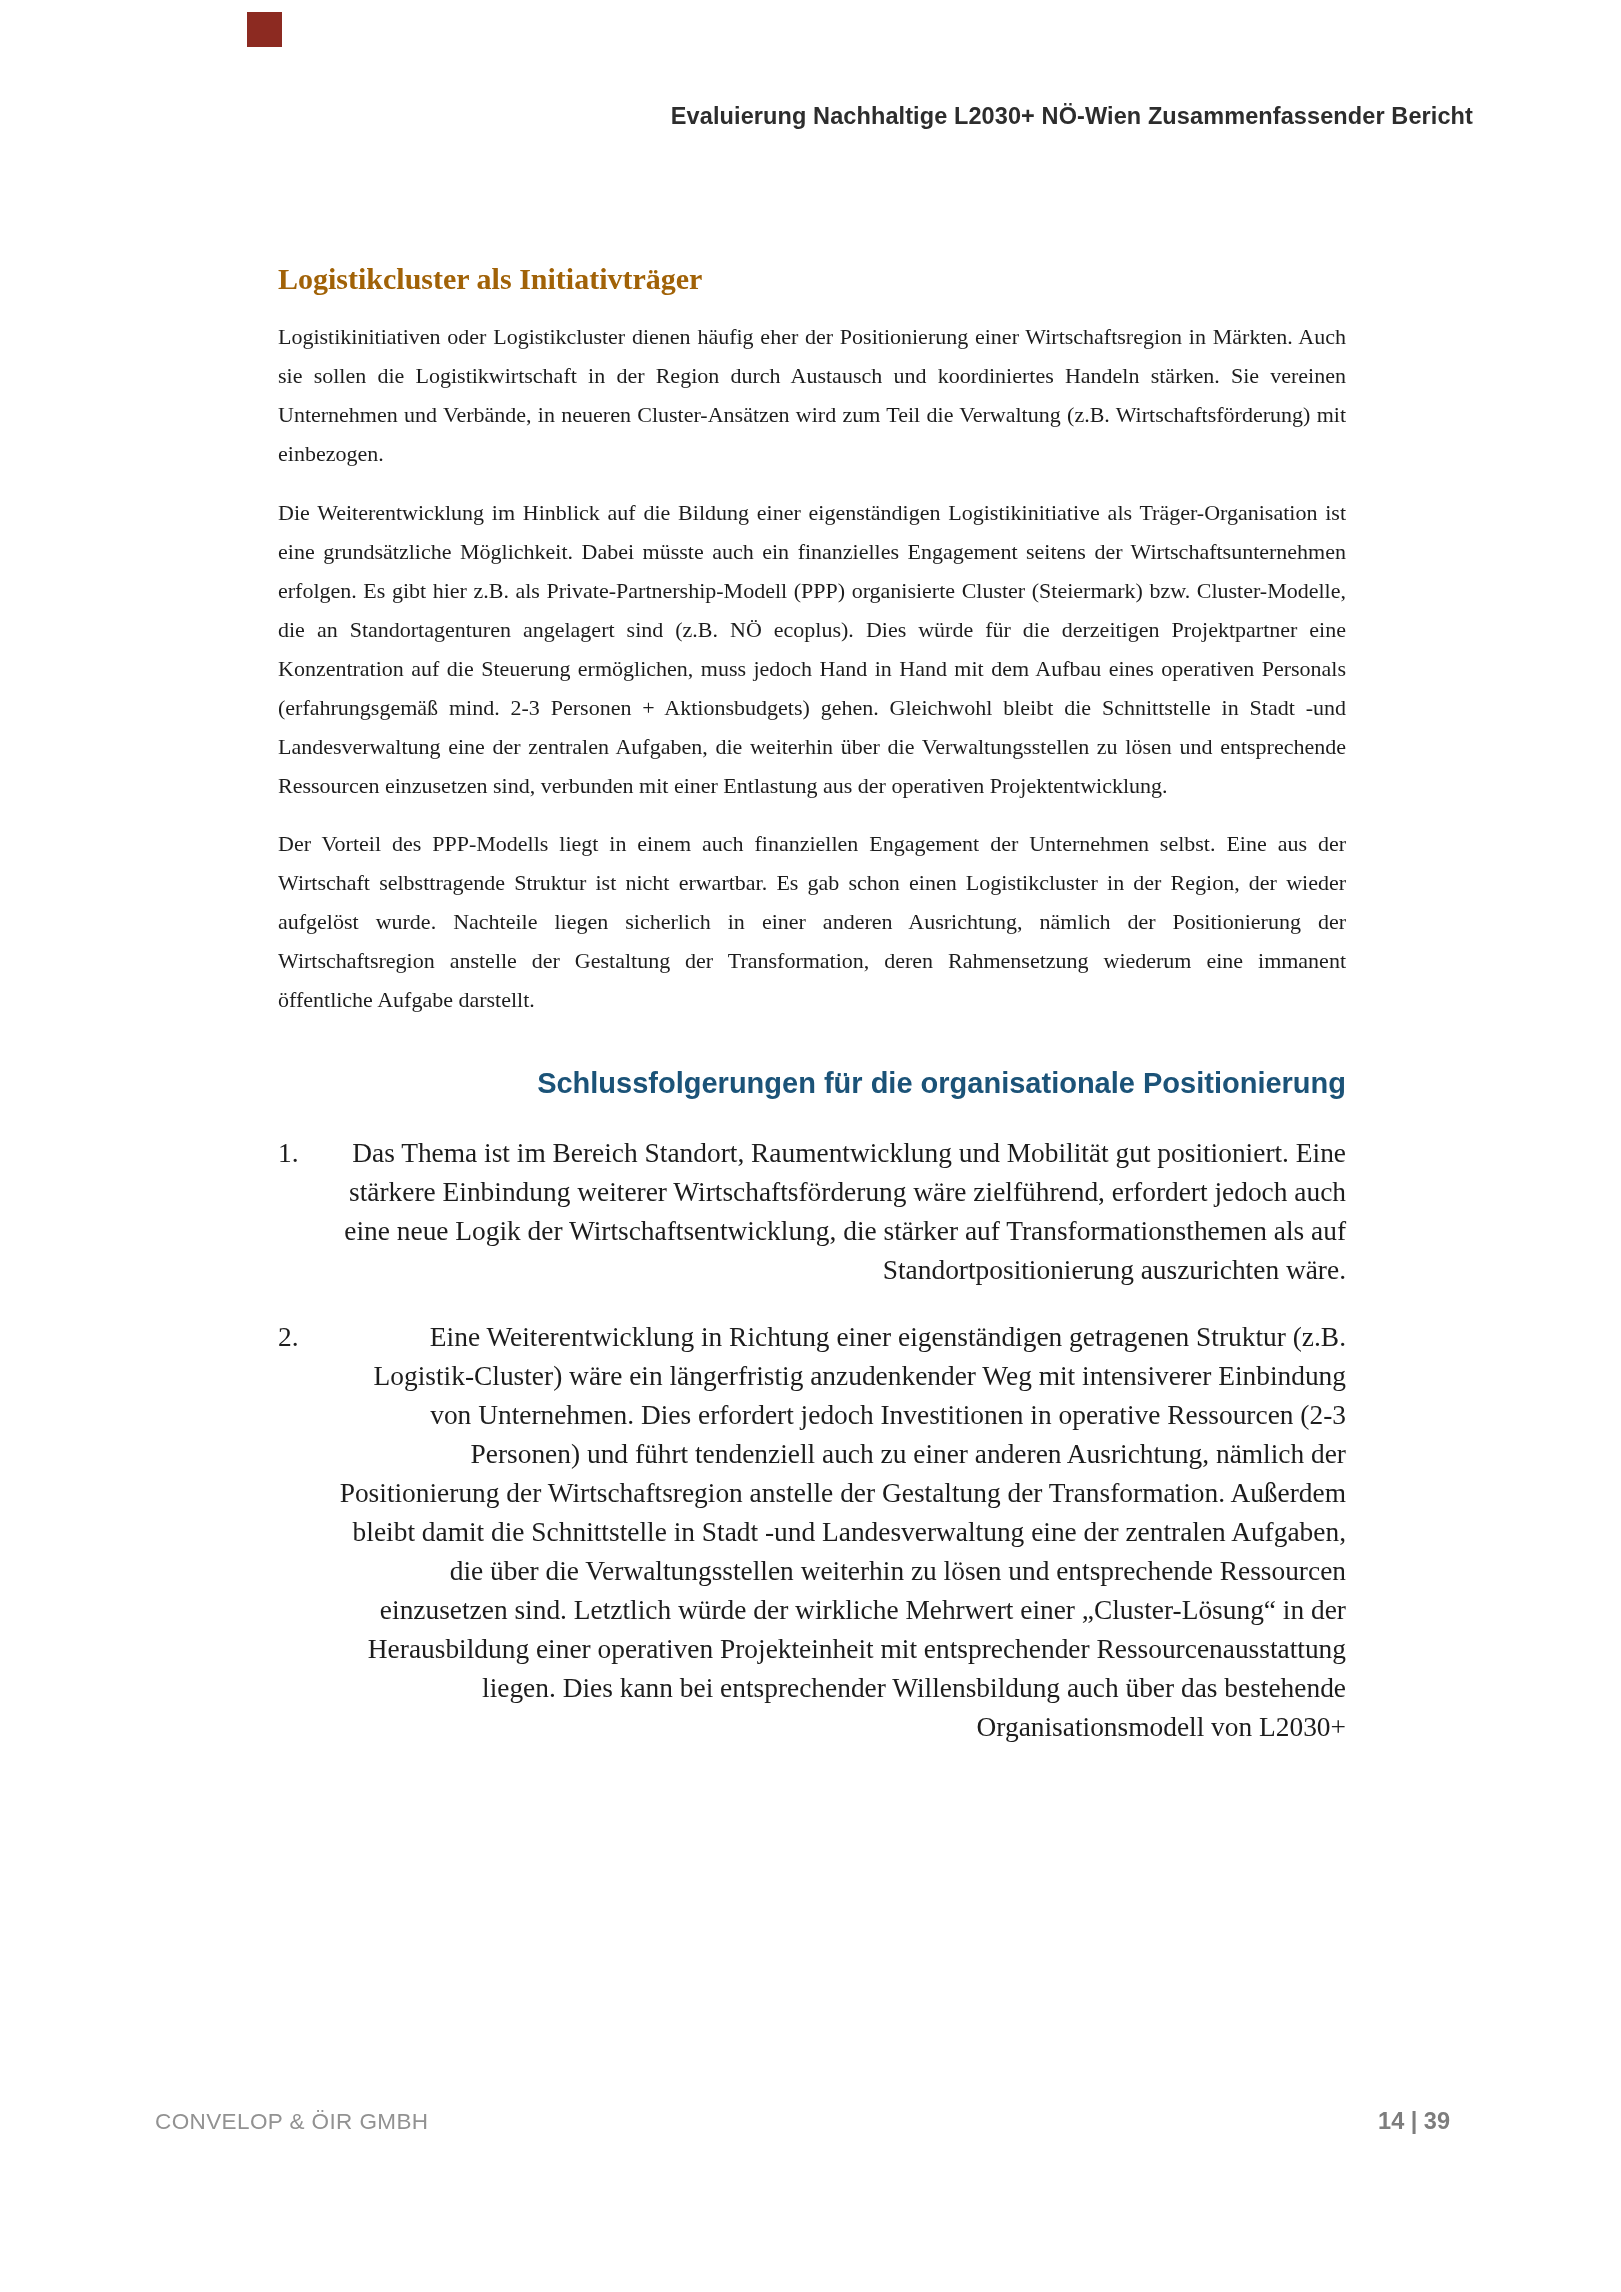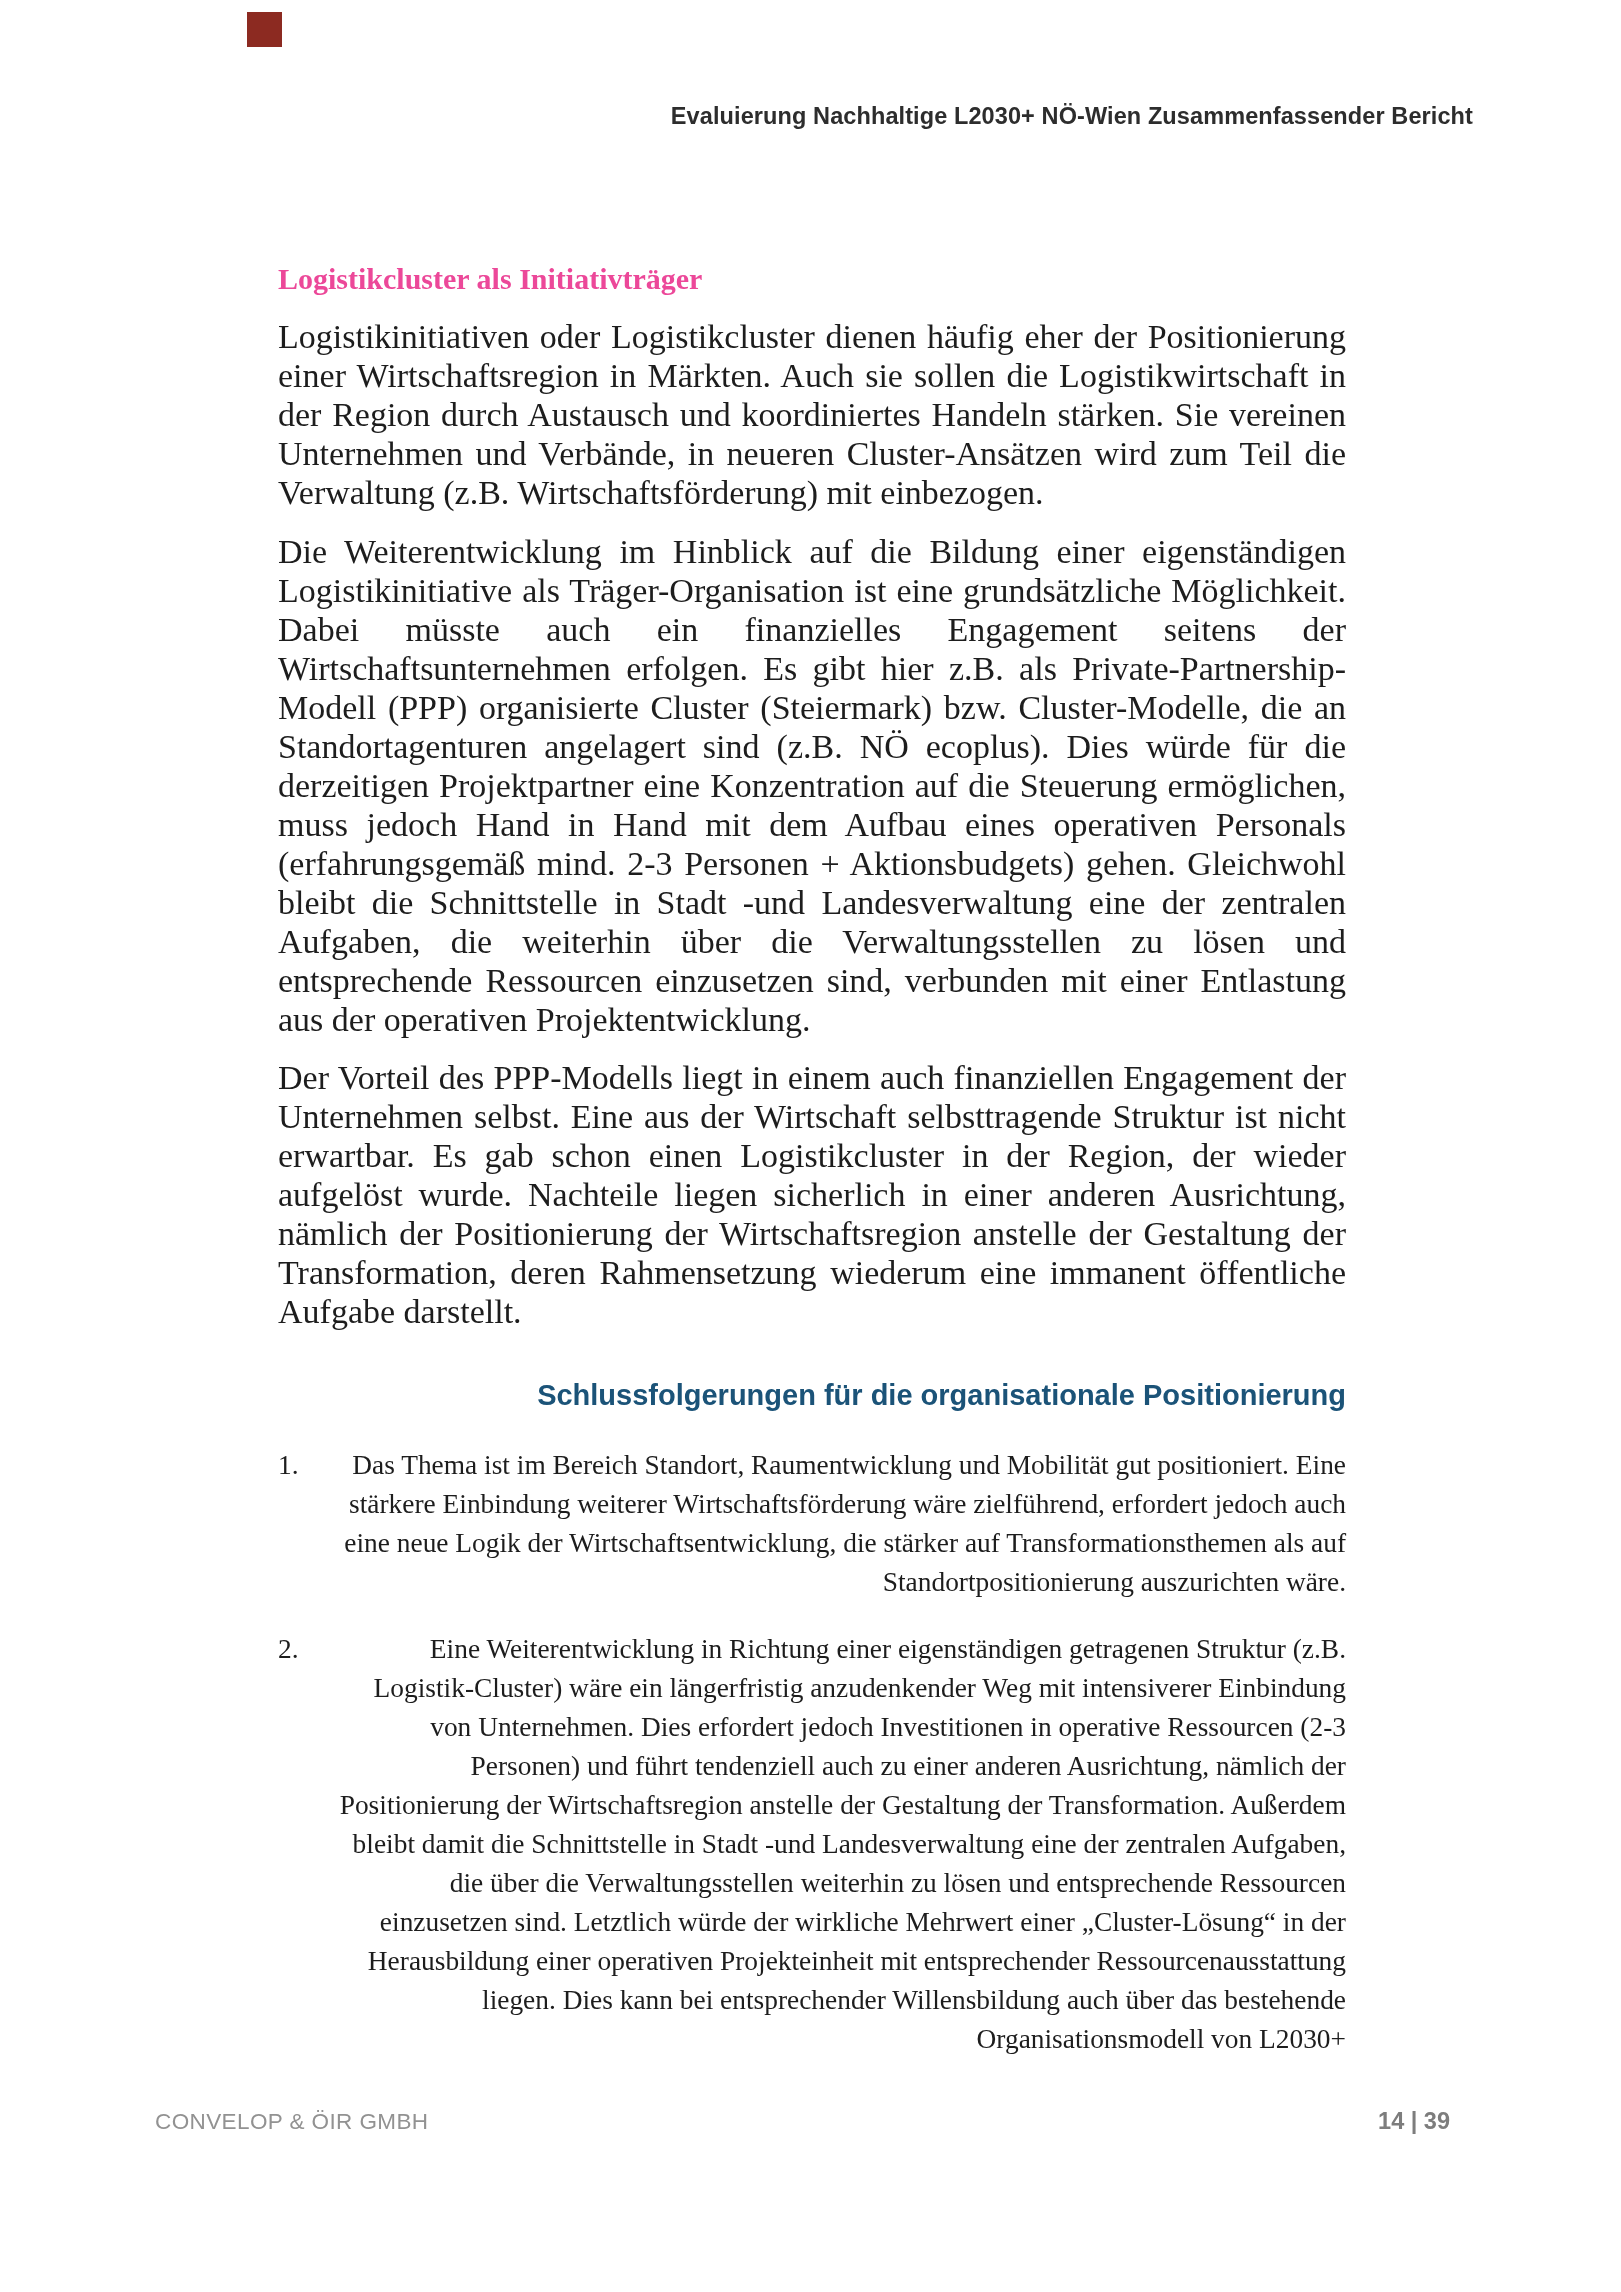--- a/index.html
+++ b/index.html
@@ -32,25 +32,25 @@
   
   .content {
     position: absolute; left: 278px; top: 245px;
     width: 1068px;
     color: #1d1d1d;
     font-family: "Liberation Serif", "DejaVu Serif", serif;
   }
   .content h1 {
     font-size: 30px; line-height: 39px;
     font-weight: bold;
-    color: #ec4899;
+    color: #a16207;
     margin: 13.7px 0 0 0;
   }
   .content p.body-para {
-    font-size: 34px; line-height: 39px;
+    font-size: 22px; line-height: 39px;
     text-align: justify;
     margin: 19.6px 0 0 0;
   }
   .content h2.accent {
     font-family: "Liberation Sans", sans-serif;
     font-size: 29px; line-height: 39px;
     font-weight: bold;
     color: #1b5378;
     margin: 45px 0 0 0;
     text-align: right;

